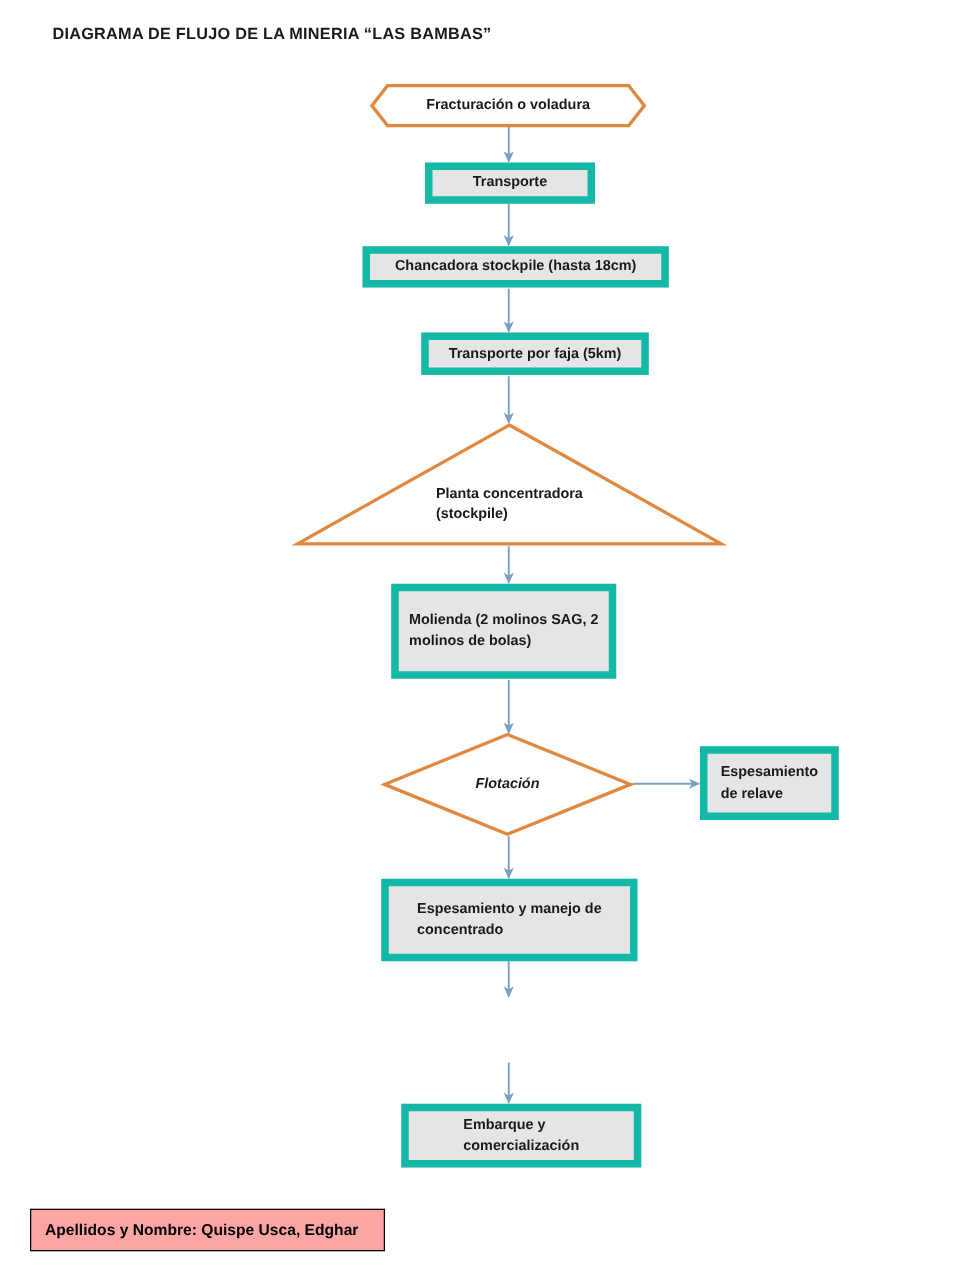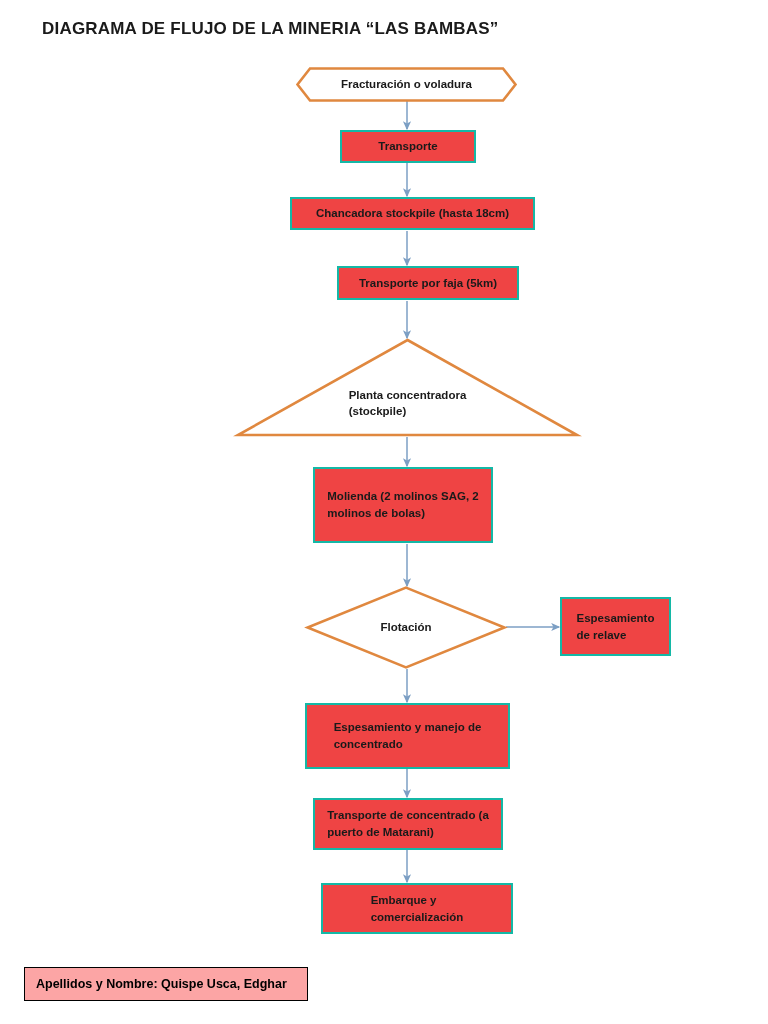--- a/index.html
+++ b/index.html
@@ -22,21 +22,21 @@
     left: 0; top: 0;
     width: 768px;
     height: 1024px;
   }
 
   
   .doc-title {
     position: absolute;
     left: 42px;
     top: 19px;
-    font-size: 17px;
+    font-size: 13px;
     font-weight: bold;
     letter-spacing: 0.2px;
     white-space: nowrap;
     color: #1a1a1a;
   }
 
   
   .node {
     position: absolute;
     box-sizing: border-box;
@@ -53,22 +53,22 @@
     font-weight: bold;
     line-height: 1.45;
     color: #1a1a1a;
     padding: 0 6px;
     box-sizing: border-box;
     white-space: pre-line;
   }
 
   
   .rect {
-    border: 2px solid #14b8a6;
-    background: #ef4444;
+    border: 6px solid #14b8a6;
+    background: #e5e5e5;
   }
 
   
   .shape-svg {
     position: absolute;
     left: 0; top: 0;
     overflow: visible;
   }
 
   
@@ -157,41 +157,37 @@
     </svg>
     <div class="node-label" style="align-items:flex-end; padding-bottom:17px;">Planta concentradora
 (stockpile)</div>
   </div>
 
   <div class="node rect" style="left:313px; top:467px; width:180px; height:76px;padding-left:40px;">
     <div class="node-label">Molienda (2 molinos SAG, 2
 molinos de bolas)</div>
   </div>
 
-  <div class="node" style="left:306px; top:586px; width:200px; height:83px;">
+  <div class="node" style="left:306px; top:586px; width:200px; height:83px;font-style:italic;">
     <svg class="shape-svg" width="200" height="83" viewBox="0 0 200 83">
       <polygon points="100,1.6 198.4,41.5 100,81.4 1.6,41.5" fill="#FFFFFF" stroke="#E0883F" stroke-width="2.6"></polygon>
     </svg>
     <div class="node-label">Flotación</div>
   </div>
 
   <div class="node rect" style="left:560px; top:597px; width:111px; height:59px;">
     <div class="node-label">Espesamiento
 de relave</div>
   </div>
 
   <div class="node rect" style="left:305px; top:703px; width:205px; height:66px;">
     <div class="node-label">Espesamiento y manejo de
 concentrado</div>
   </div>
 
-  <div class="node rect" style="left:313px; top:798px; width:190px; height:52px;">
-    <div class="node-label">Transporte de concentrado (a
-puerto de Matarani)</div>
-  </div>
 
   <div class="node rect" style="left:321px; top:883px; width:192px; height:51px;">
     <div class="node-label">Embarque y
 comercialización</div>
   </div>
 
   <div class="footer-box">
     <div class="footer-text">Apellidos y Nombre: Quispe Usca, Edghar</div>
   </div>
 

